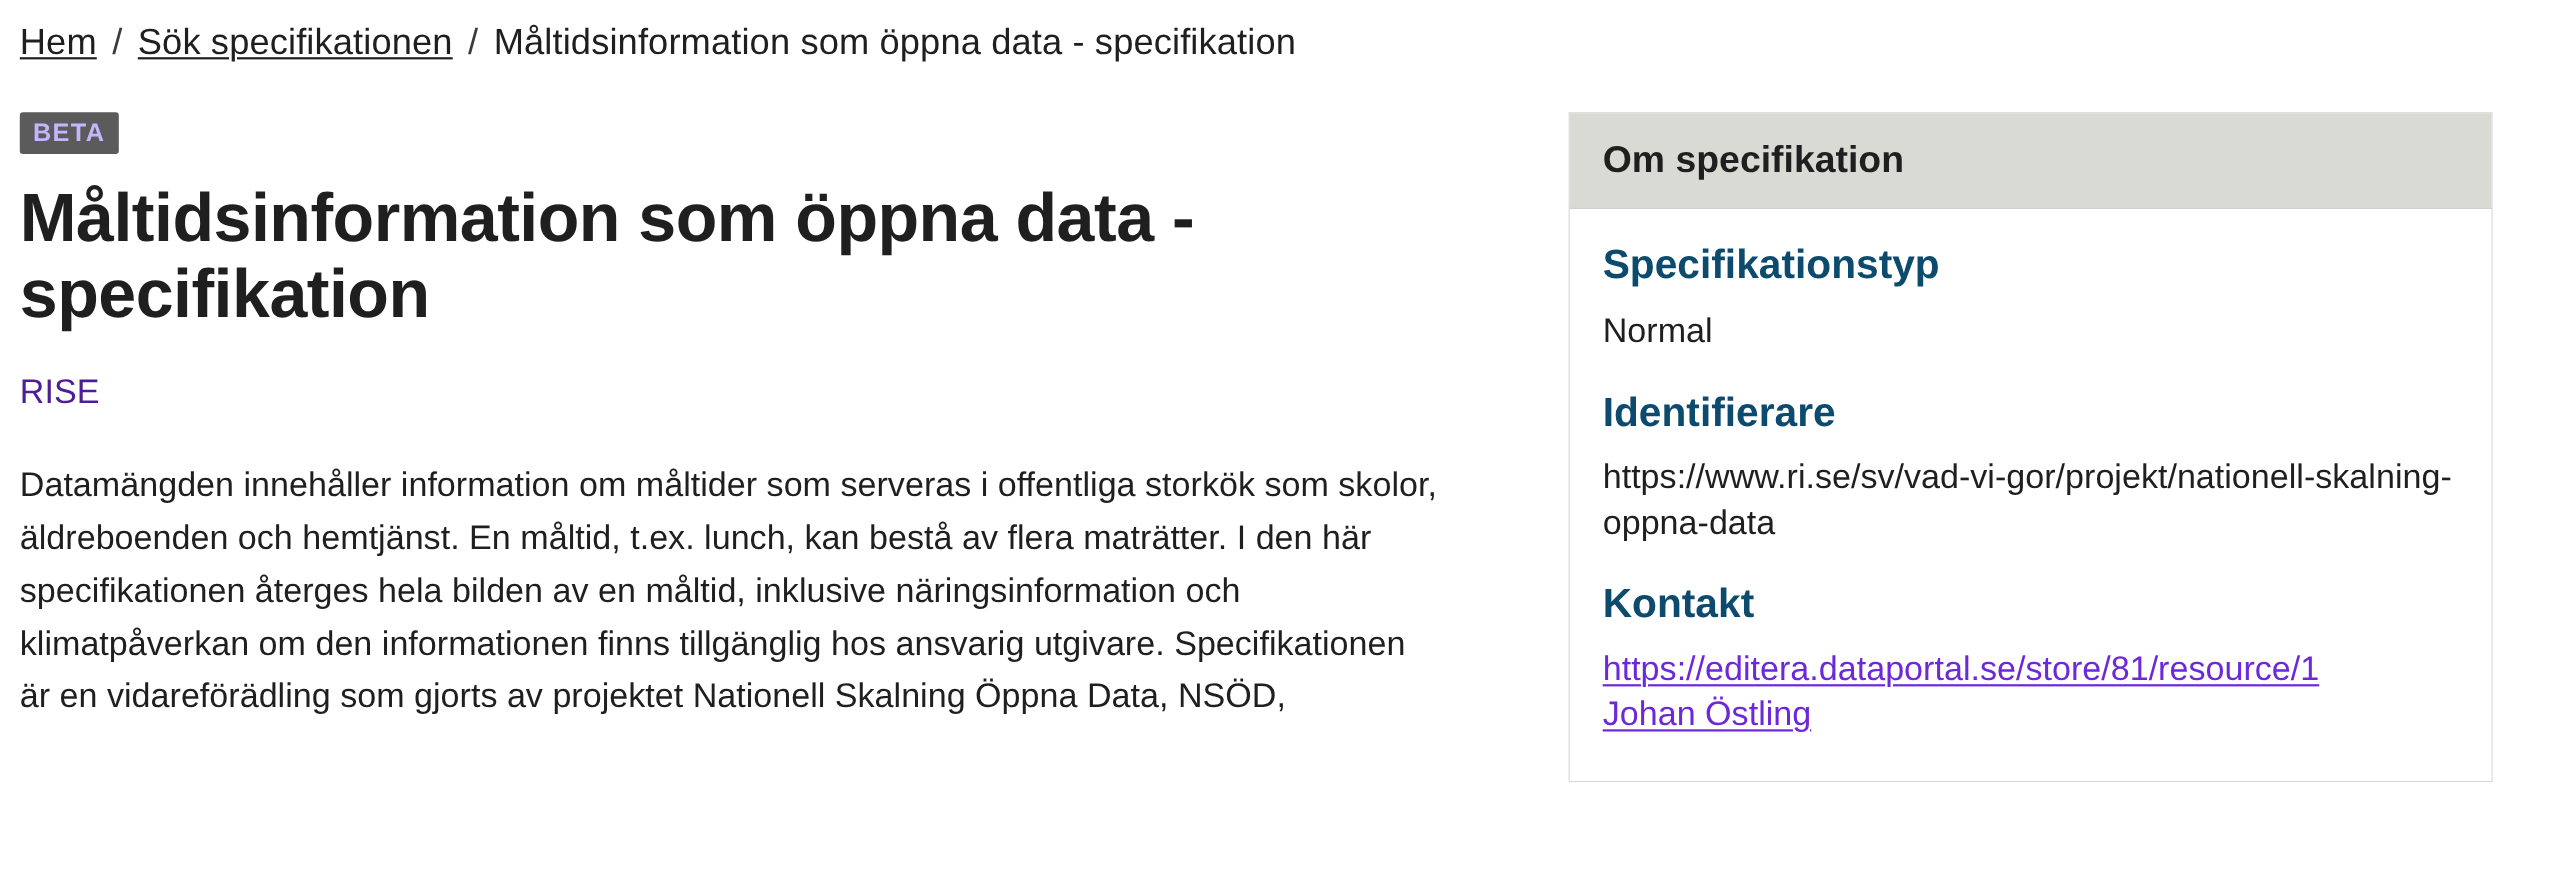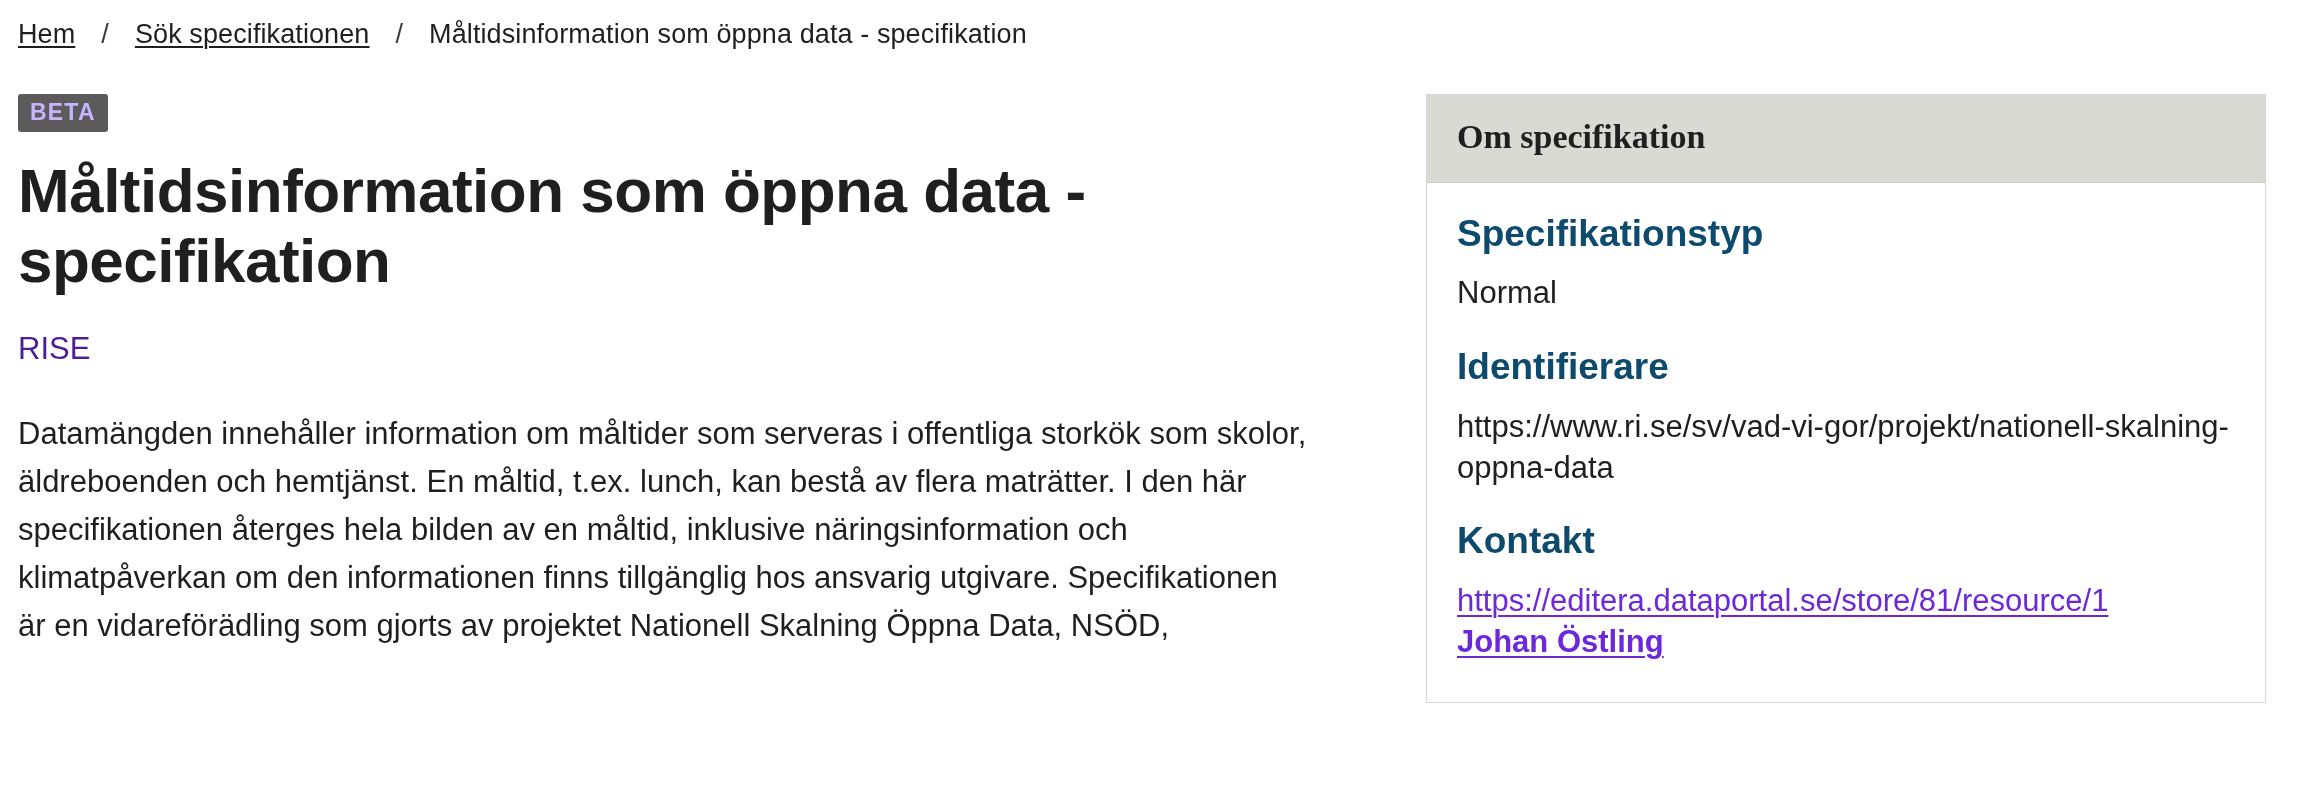--- a/index.html
+++ b/index.html
@@ -21,23 +21,23 @@
     position: relative;
     width: 2324px;
     height: 790px;
     padding: 0;
   }
 
   
   .breadcrumb {
     display: flex;
     align-items: flex-start;
-    gap: 12px;
+    gap: 0;
     padding: 18px 0 0 18px;
-    font-size: 27px;
+    font-size: 33px;
     line-height: 1.2;
     color: #1f1f1f;
     letter-spacing: 0.1px;
   }
   .breadcrumb a {
     color: #1f1f1f;
     text-decoration: underline;
     text-underline-offset: 3px;
     text-decoration-thickness: 1.5px;
   }
@@ -110,21 +110,20 @@
 
   
   .panel {
     border: 1px solid #d7d7d7;
     background: #ffffff;
   }
   .panel-head {
     background: #d9dad4;
     padding: 22px 30px 24px 30px;
     border-bottom: 1px solid #cfd0ca;
-    font-family: Liberation Serif, serif;
   }
   .panel-head h2 {
     margin: 0;
     font-size: 34px;
     line-height: 1.2;
     font-weight: bold;
     color: #1f1f1f;
   }
   .panel-body {
     padding: 28px 30px 40px 30px;
@@ -148,21 +147,20 @@
   .field-value a {
     color: #6d28d9;
     text-decoration: underline;
     text-underline-offset: 4px;
     text-decoration-thickness: 1.5px;
     display: block;
     word-break: break-all;
   }
   .field-value a.name-link {
     word-break: normal;
-    font-weight: bold;
   }
 </style>
 </head>
 <body>
 
 <div class="page">
 
   <nav class="breadcrumb">
     <a href="#">Hem</a>
     <span class="sep">/</span>

